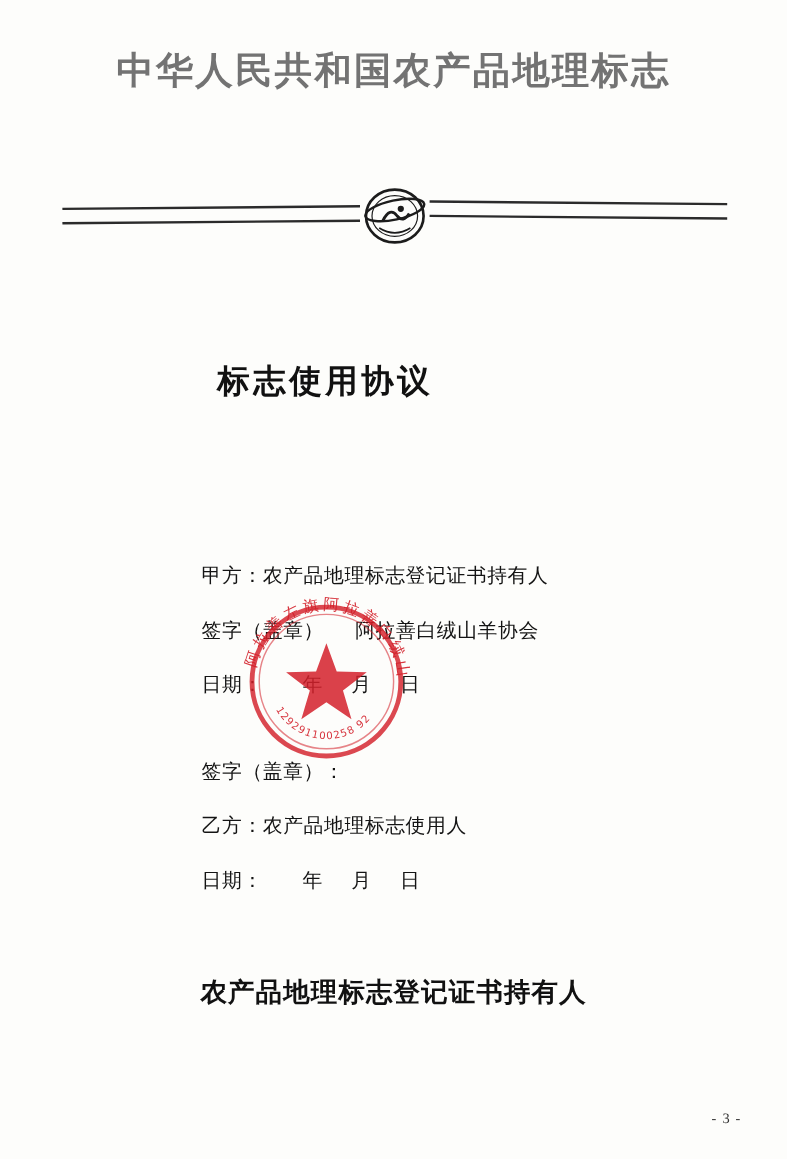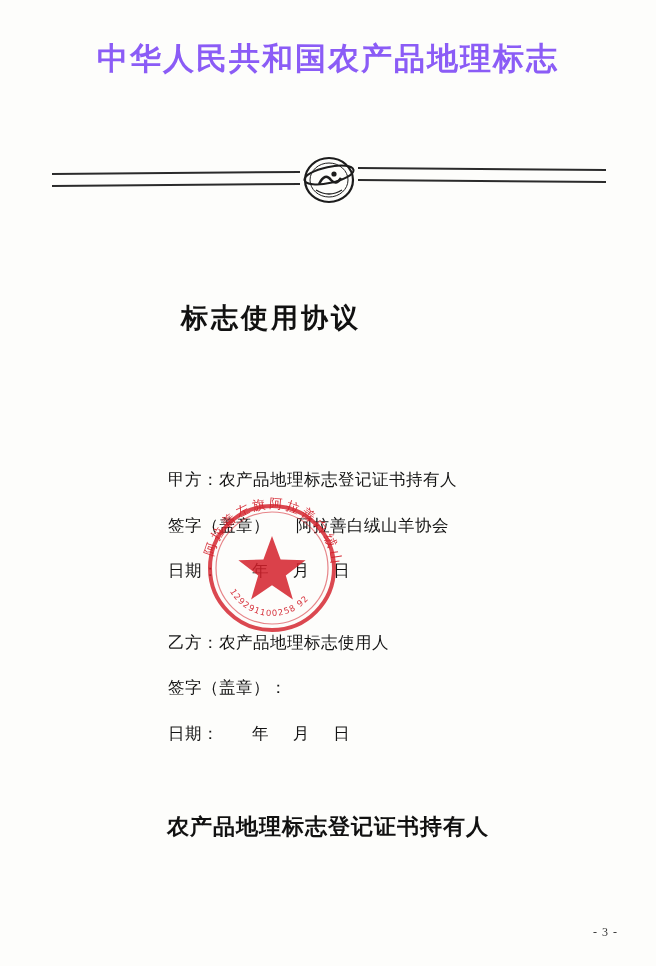--- a/index.html
+++ b/index.html
@@ -26,21 +26,21 @@
   
   .doc-title {
     position: absolute;
     top: 38px;
     left: 0;
     width: 656px;
     text-align: center;
     font-size: 31px;
     font-weight: bold;
     letter-spacing: 2px;
-    color: #8b5cf6;
+    color: #737373;
     font-family: "DejaVu Serif", "Liberation Serif", serif;
   }
 
   
   .divider-block {
     position: absolute;
     top: 150px;
     left: 0;
     width: 656px;
     height: 62px;
@@ -175,25 +175,25 @@
       <span class="label">签字（盖章）</span><span class="value">阿拉善白绒山羊协会</span>
     </div>
 
     <div class="field-line">
       <span class="label">日期：</span><span class="blanks">年 月 日</span>
     </div>
 
     <div class="gap-block"></div>
 
     <div class="field-line">
+      <span class="label">签字（盖章）：</span><span class="value"></span>
+    </div>
+
+    <div class="field-line">
       <span class="label">乙方：</span><span class="value" style="margin-left:0">农产品地理标志使用人</span>
-    </div>
-
-    <div class="field-line">
-      <span class="label">签字（盖章）：</span><span class="value"></span>
     </div>
 
     <div class="field-line">
       <span class="label">日期：</span><span class="blanks">年 月 日</span>
     </div>
 
   </div>
 
   <div class="seal">
     <svg width="152" height="152" viewBox="0 0 152 152">

